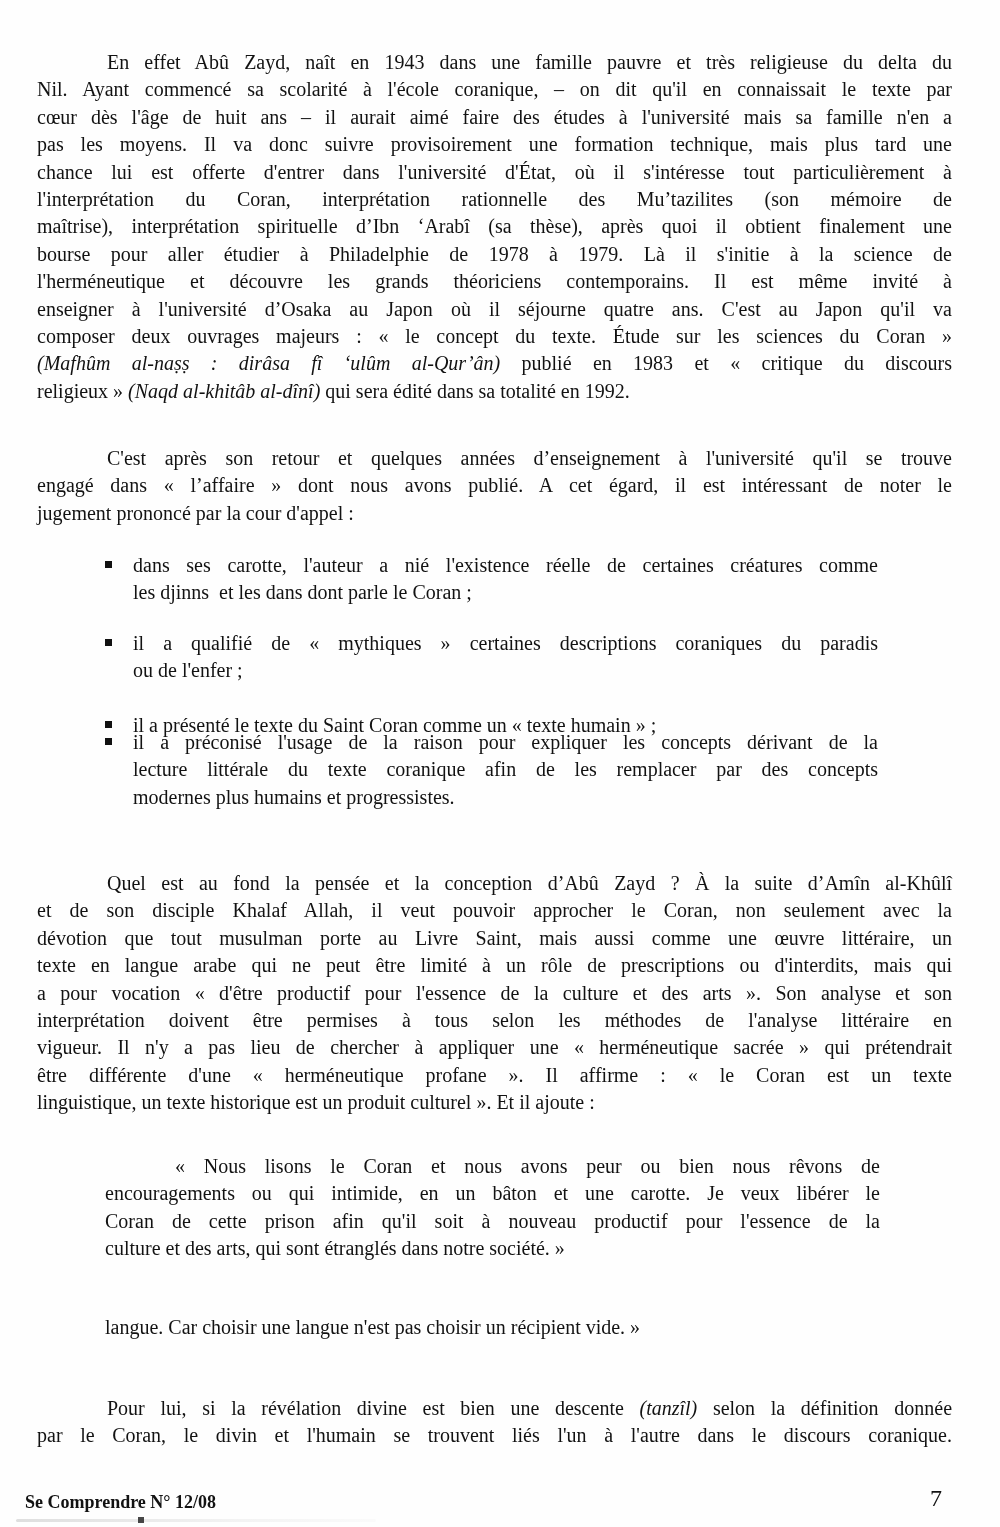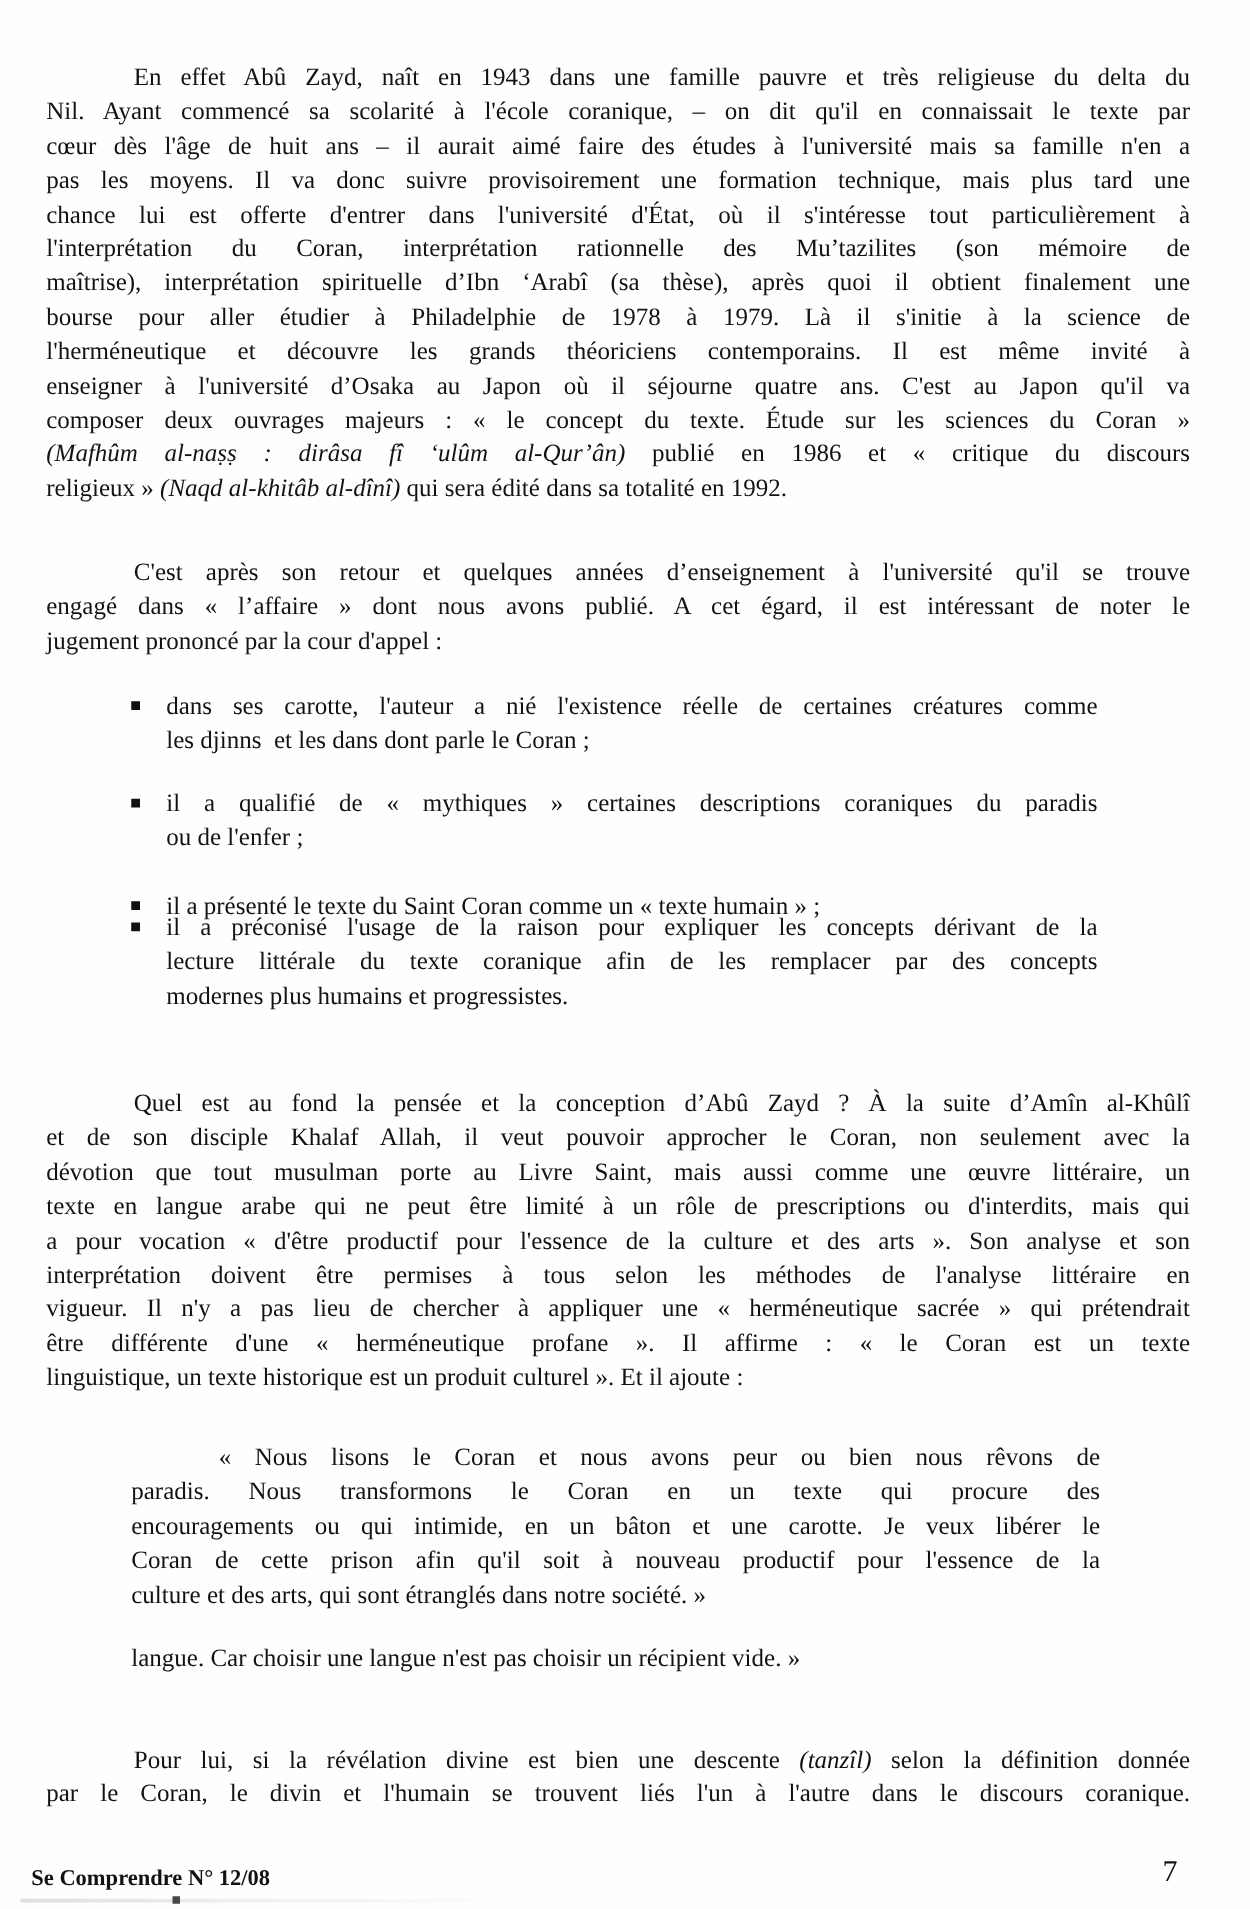--- a/index.html
+++ b/index.html
@@ -79,21 +79,21 @@
     <div class="line">Nil. Ayant commencé sa scolarité à l'école coranique, – on dit qu'il en connaissait le texte par</div>
     <div class="line">cœur dès l'âge de huit ans – il aurait aimé faire des études à l'université mais sa famille n'en a</div>
     <div class="line">pas les moyens. Il va donc suivre provisoirement une formation technique, mais plus tard une</div>
     <div class="line">chance lui est offerte d'entrer dans l'université d'État, où il s'intéresse tout particulièrement à</div>
     <div class="line">l'interprétation du Coran, interprétation rationnelle des Mu’tazilites (son mémoire de</div>
     <div class="line">maîtrise), interprétation spirituelle d’Ibn ‘Arabî (sa thèse), après quoi il obtient finalement une</div>
     <div class="line">bourse pour aller étudier à Philadelphie de 1978 à 1979. Là il s'initie à la science de</div>
     <div class="line">l'herméneutique et découvre les grands théoriciens contemporains.  Il est même invité à</div>
     <div class="line">enseigner à l'université d’Osaka au Japon où il séjourne quatre ans. C'est au Japon qu'il va</div>
     <div class="line">composer deux ouvrages majeurs : « le concept du texte. Étude sur les sciences du Coran »</div>
-    <div class="line"><span class="it">(Mafhûm al-naṣṣ : dirâsa fî ‘ulûm al-Qur’ân)</span><span> publié en 1986 et « critique du discours</span></div>
+    <div class="line"><span class="it">(Mafhûm al-naṣṣ : dirâsa fî ‘ulûm al-Qur’ân)</span><span> publié en 1983 et « critique du discours</span></div>
     <div class="line last"><span>religieux » </span><span class="it">(Naqd al-khitâb al-dînî)</span><span> qui sera édité dans sa totalité en 1992.</span></div>
   </div>
 
   <div class="block para" style="top:445px">
     <div class="line fl">C'est après son retour et quelques années d’enseignement à l'université qu'il se trouve</div>
     <div class="line">engagé dans « l’affaire » dont nous avons publié. A cet égard, il est intéressant de noter le</div>
     <div class="line last">jugement prononcé par la cour d'appel :</div>
   </div>
 
   <div class="block bullet-item" style="top:552px">
@@ -127,21 +127,20 @@
     <div class="line">texte en langue arabe qui ne peut être limité à un rôle de prescriptions ou d'interdits, mais qui</div>
     <div class="line">a pour vocation « d'être productif pour l'essence de la culture et des arts ». Son analyse et son</div>
     <div class="line">interprétation doivent être permises à tous selon les méthodes de l'analyse littéraire en</div>
     <div class="line">vigueur. Il n'y a pas lieu de chercher à appliquer une « herméneutique sacrée » qui prétendrait</div>
     <div class="line">être différente d'une « herméneutique profane ». Il affirme : « le Coran est un texte</div>
     <div class="line last">linguistique, un texte historique est un produit culturel ». Et il ajoute :</div>
   </div>
 
   <div class="block quote" style="top:1153px">
     <div class="line qfl">« Nous lisons le Coran et nous avons peur ou bien nous rêvons de</div>
-    <div class="line">paradis. Nous transformons le Coran en un texte qui procure des</div>
     <div class="line">encouragements ou qui intimide, en un bâton et une carotte. Je veux libérer le</div>
     <div class="line">Coran de cette prison afin qu'il soit à nouveau productif pour l'essence de la</div>
     <div class="line last">culture et des arts, qui sont étranglés dans notre société. »</div>
   </div>
 
   <div class="block quote" style="top:1314px">
     <div class="line last">langue. Car choisir une langue n'est pas choisir un récipient vide. »</div>
   </div>
 
   <div class="block para" style="top:1395px">

